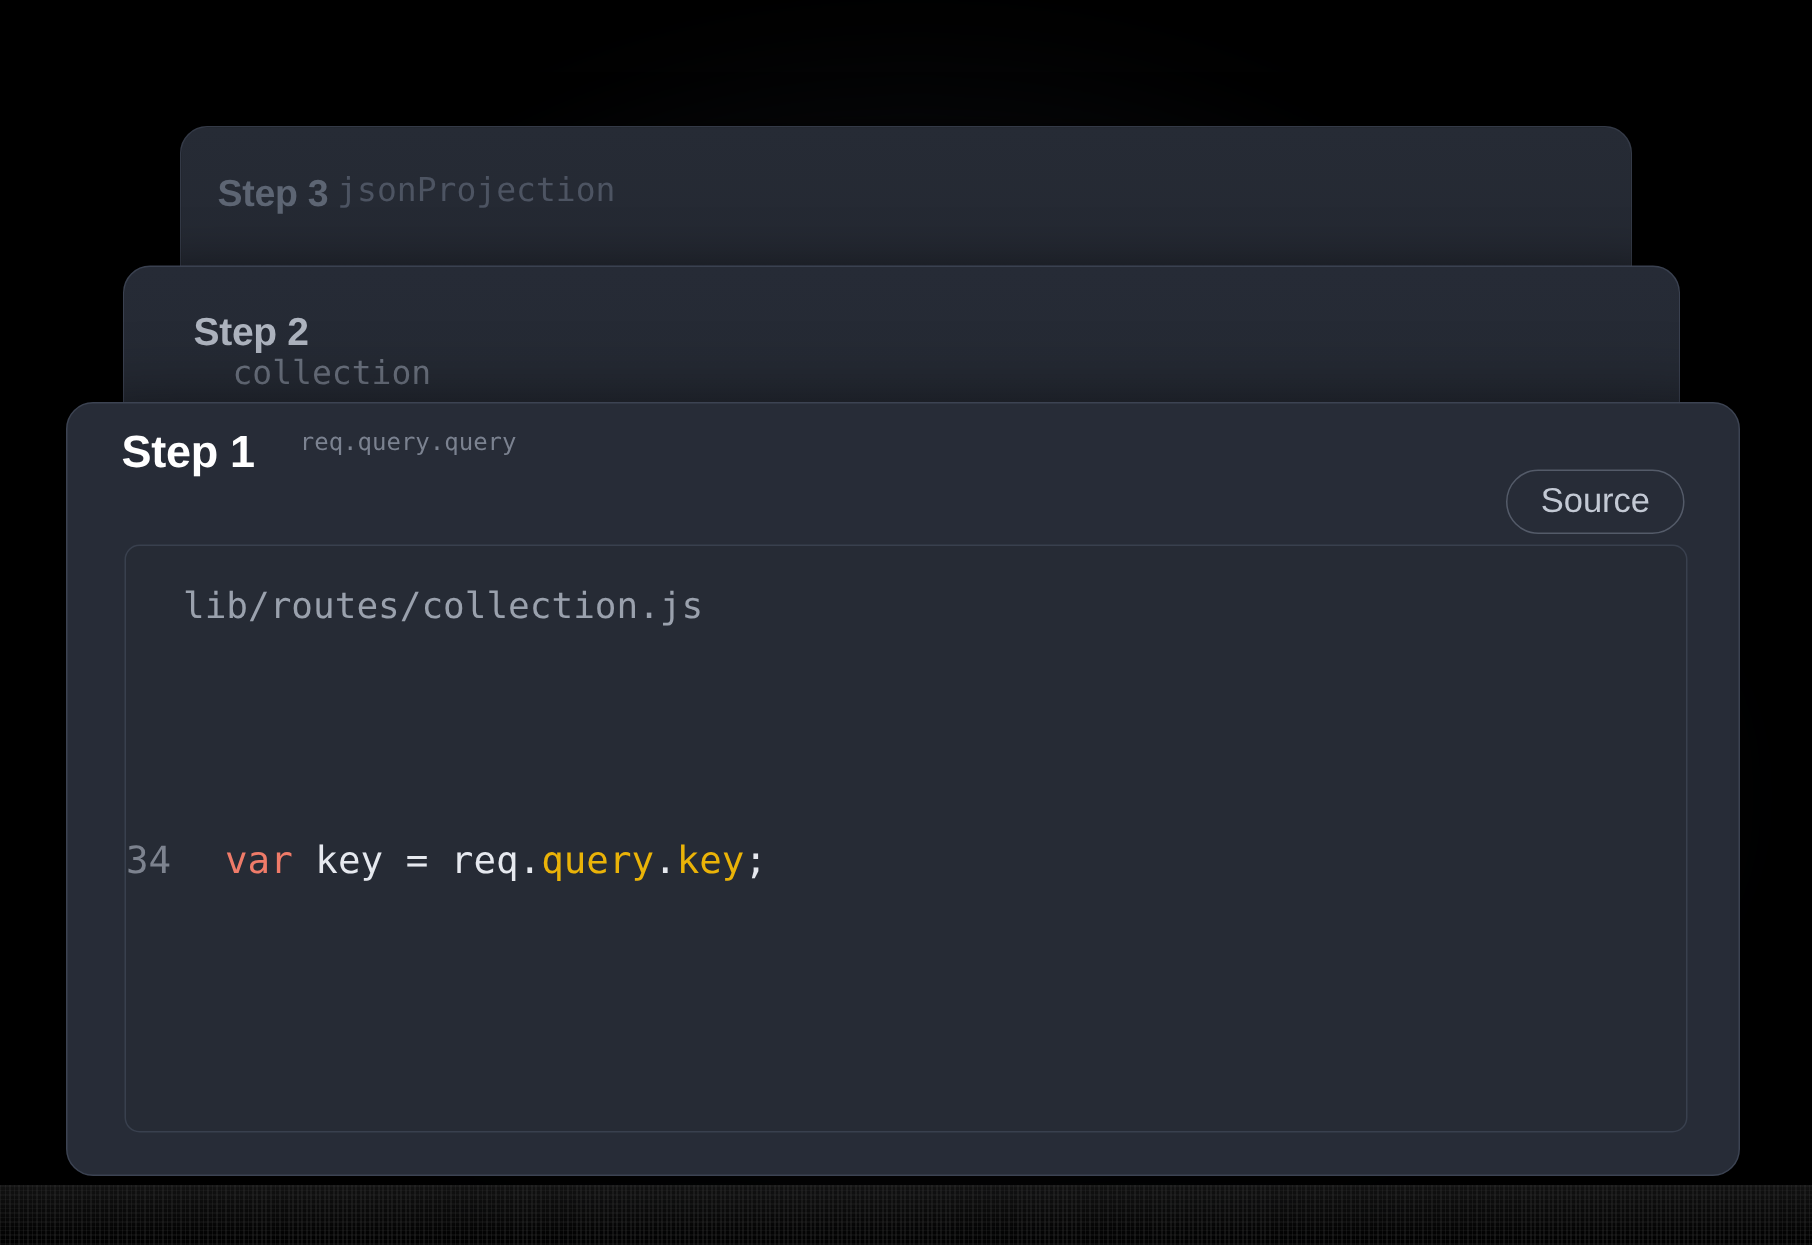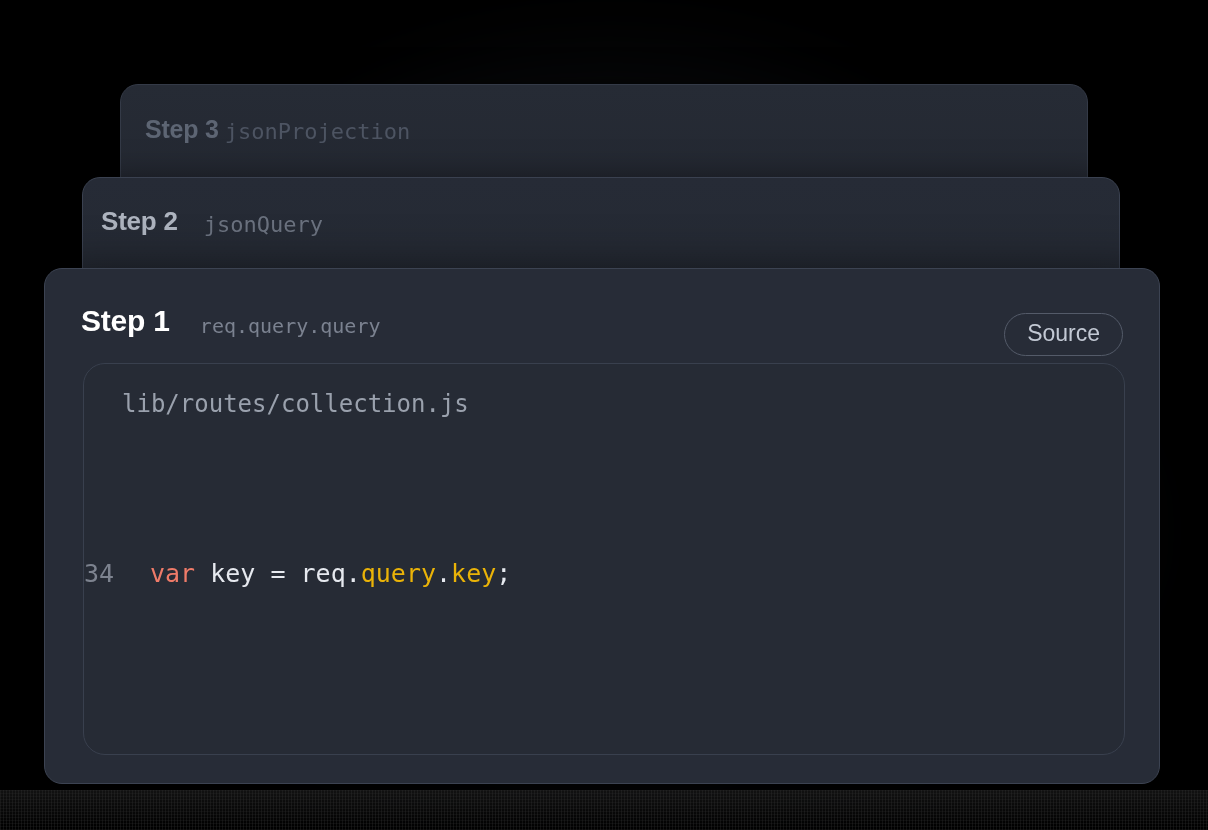--- a/index.html
+++ b/index.html
@@ -76,41 +76,41 @@
     background: #272c37;
     border-color: #3c4352;
     box-shadow: 0 18px 60px rgba(0,0,0,0.9);
     overflow: hidden;
   }
 
   
   .card-head {
     position: absolute;
     display: flex;
-    align-items: flex-end;
+    align-items: flex-start;
   }
   .step-label {
     font-weight: bold;
     letter-spacing: -0.2px;
   }
   .step-sub {
     font-family: "DejaVu Sans Mono", "Liberation Mono", monospace;
   }
 
   .card-3 .card-head { left: 24px; top: 30px; }
   .card-3 .step-label { font-size: 25px; color: #5d6573; }
   .card-3 .step-sub   { font-size: 22px; color: #4d5462; margin-left: 6px; }
 
-  .card-2 .card-head { left: 18px; top: 28px; }
+  .card-2 .card-head { left: 46px; top: 28px; flex-direction: column; }
   .card-2 .step-label { font-size: 26px; color: #aeb4bf; }
   .card-2 .step-sub   { font-size: 22px; color: #6b727f; margin-left: 26px; }
 
-  .card-1 .card-head { left: 36px; top: 35px; }
+  .card-1 .card-head { left: 36px; top: 16px; }
   .card-1 .step-label { font-size: 30px; color: #ffffff; }
-  .card-1 .step-sub   { font-size: 20px; color: #7b8290; margin-left: 30px; }
+  .card-1 .step-sub   { font-size: 16px; color: #7b8290; margin-left: 30px; }
 
   
   .source-btn {
     position: absolute;
     right: 36px;
     top: 44px;
     box-sizing: border-box;
     padding: 8px 22px 10px 22px;
     border: 1.5px solid #545b69;
     border-radius: 999px;
@@ -123,21 +123,21 @@
 
   
   .code-panel {
     position: absolute;
     box-sizing: border-box;
     left: 38px;
     top: 94px;
     width: 1042px;
     height: 392px;
     border: 1px solid #39404e;
-    border-radius: 22px;
+    border-radius: 10px;
     background: #262b35;
     overflow: hidden;
   }
   .filepath {
     font-family: "DejaVu Sans Mono", "Liberation Mono", monospace;
     font-size: 24px;
     color: #9aa1ad;
     padding: 26px 0 0 38px;
     white-space: pre;
   }
@@ -194,21 +194,21 @@
   <div class="card card-3">
     <div class="card-head">
       <span class="step-label">Step 3</span>
       <span class="step-sub">jsonProjection</span>
     </div>
   </div>
 
   <div class="card card-2">
     <div class="card-head">
       <span class="step-label">Step 2</span>
-      <span class="step-sub">jsonQuery</span>
+      <span class="step-sub">collection</span>
     </div>
   </div>
 
   <div class="card card-1">
 
     <div class="card-head">
       <span class="step-label">Step 1</span>
       <span class="step-sub">req.query.query</span>
     </div>
 

